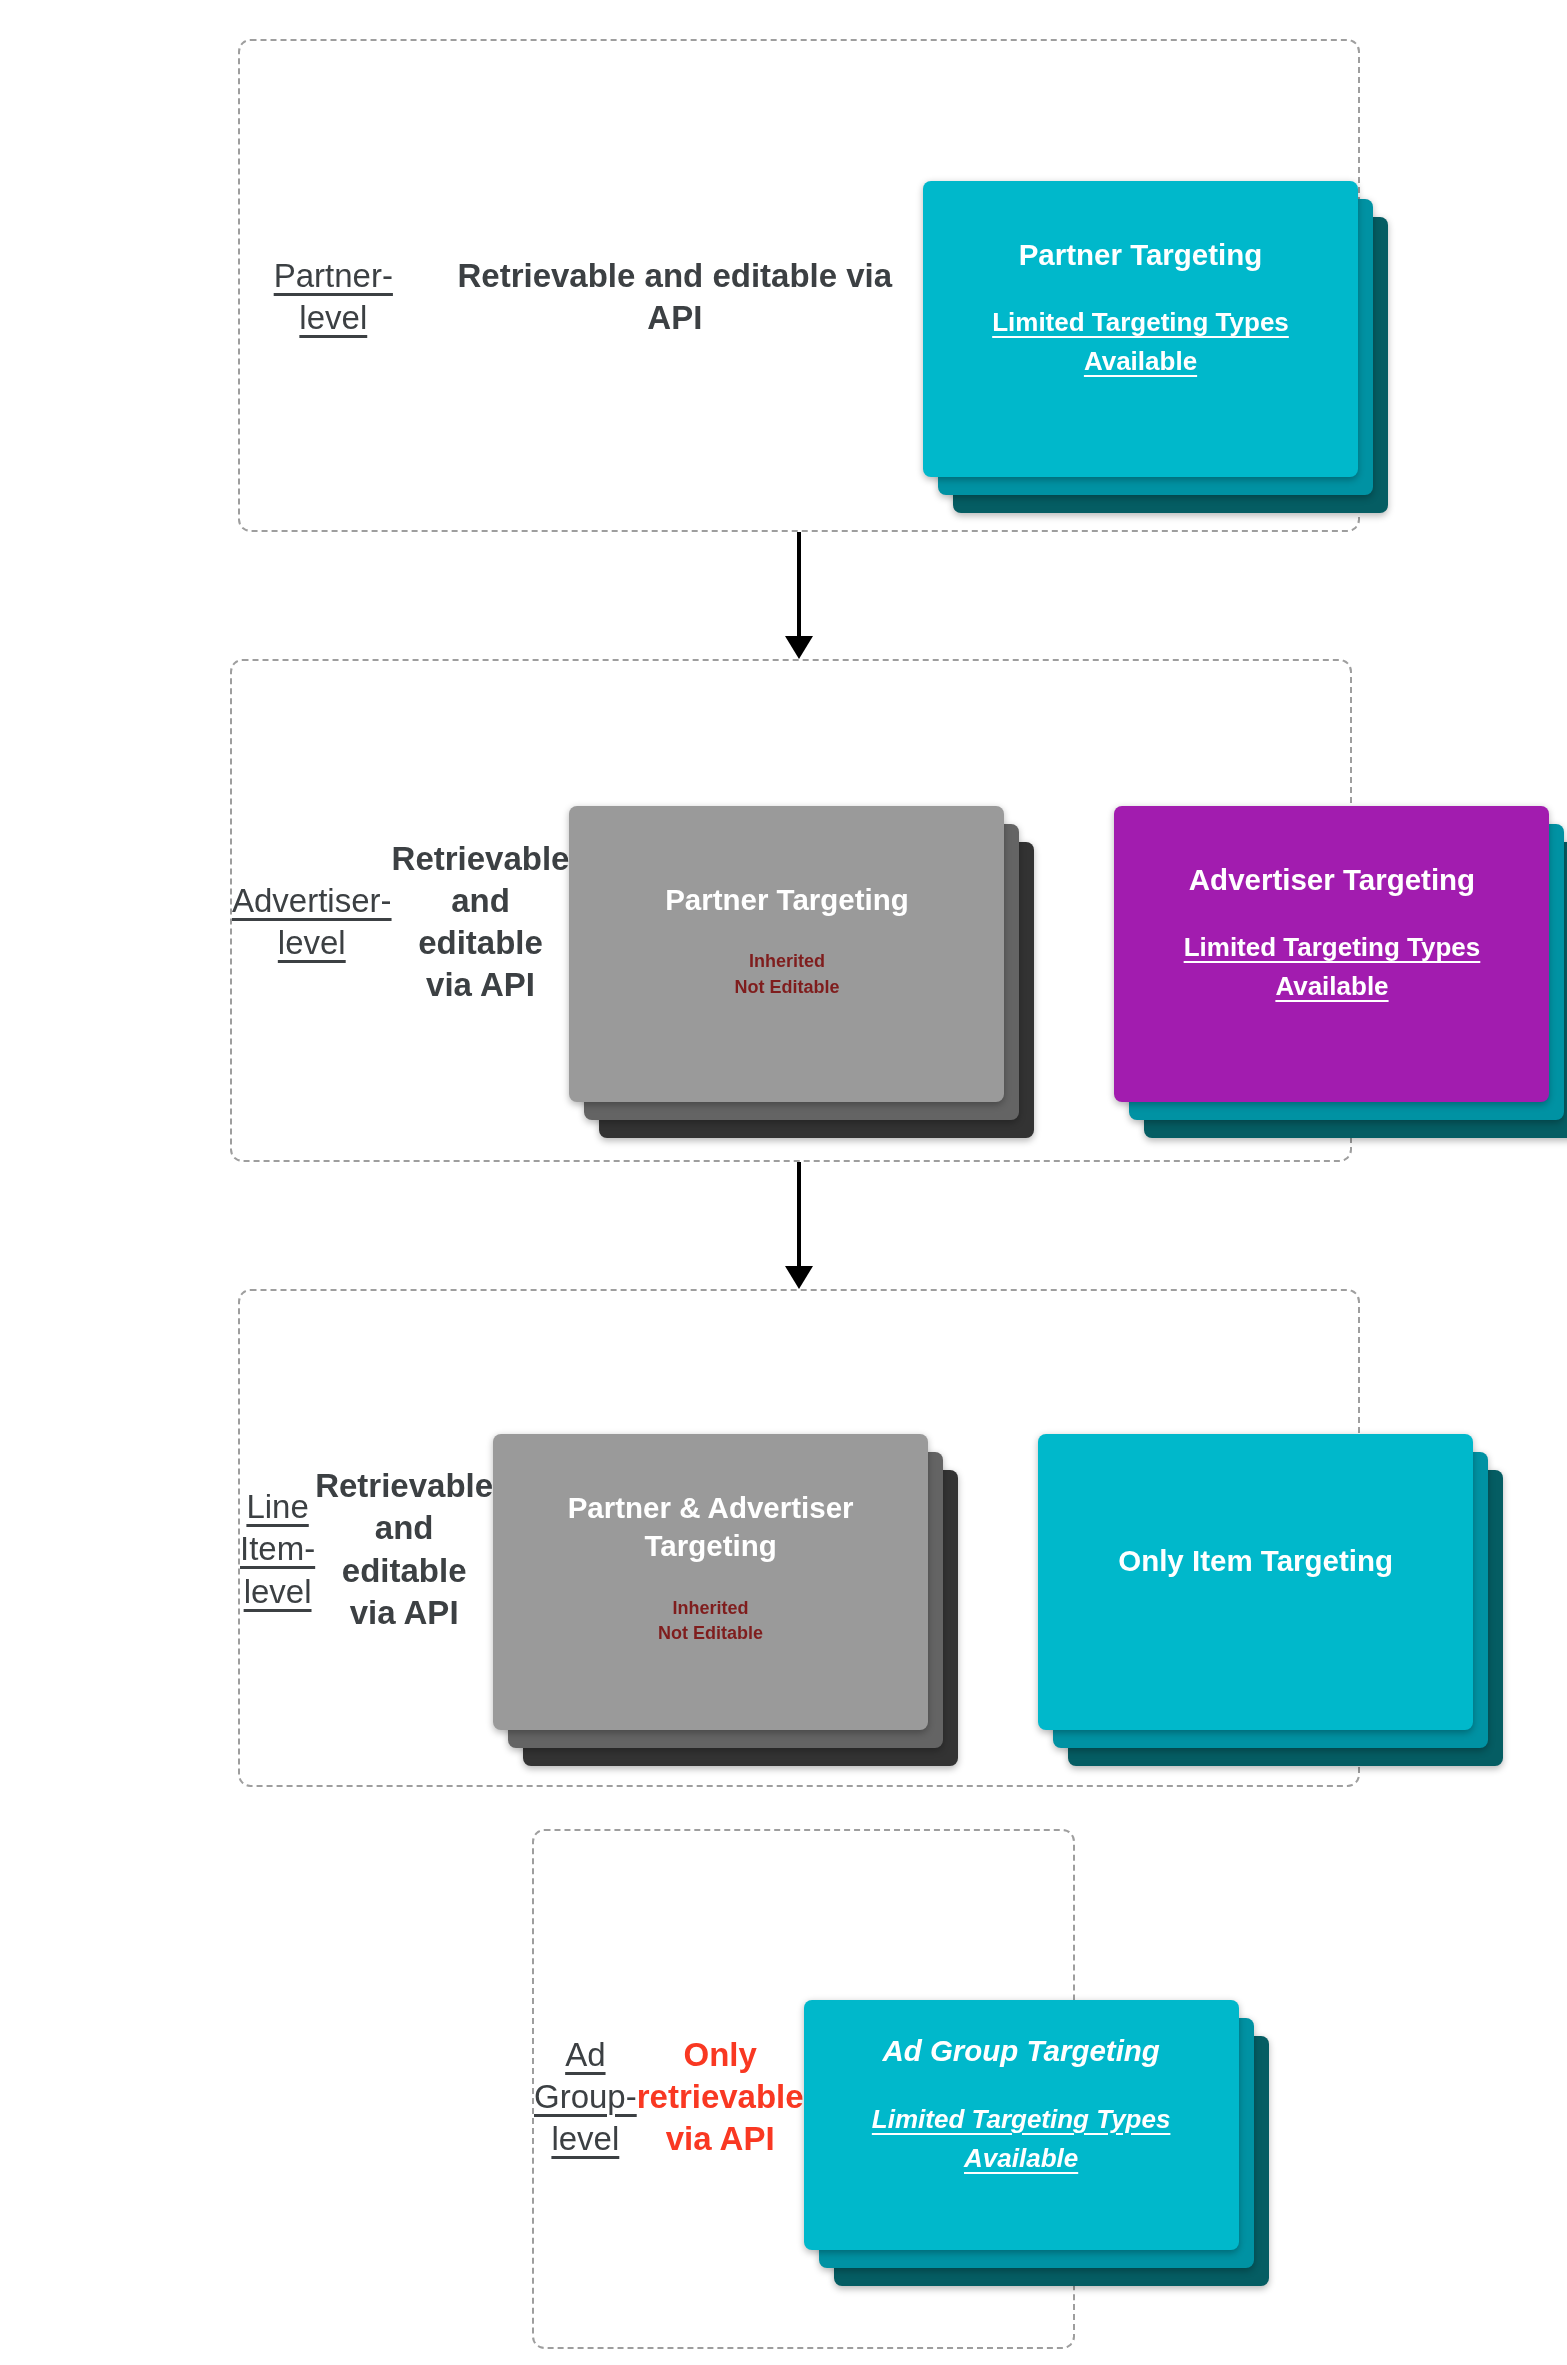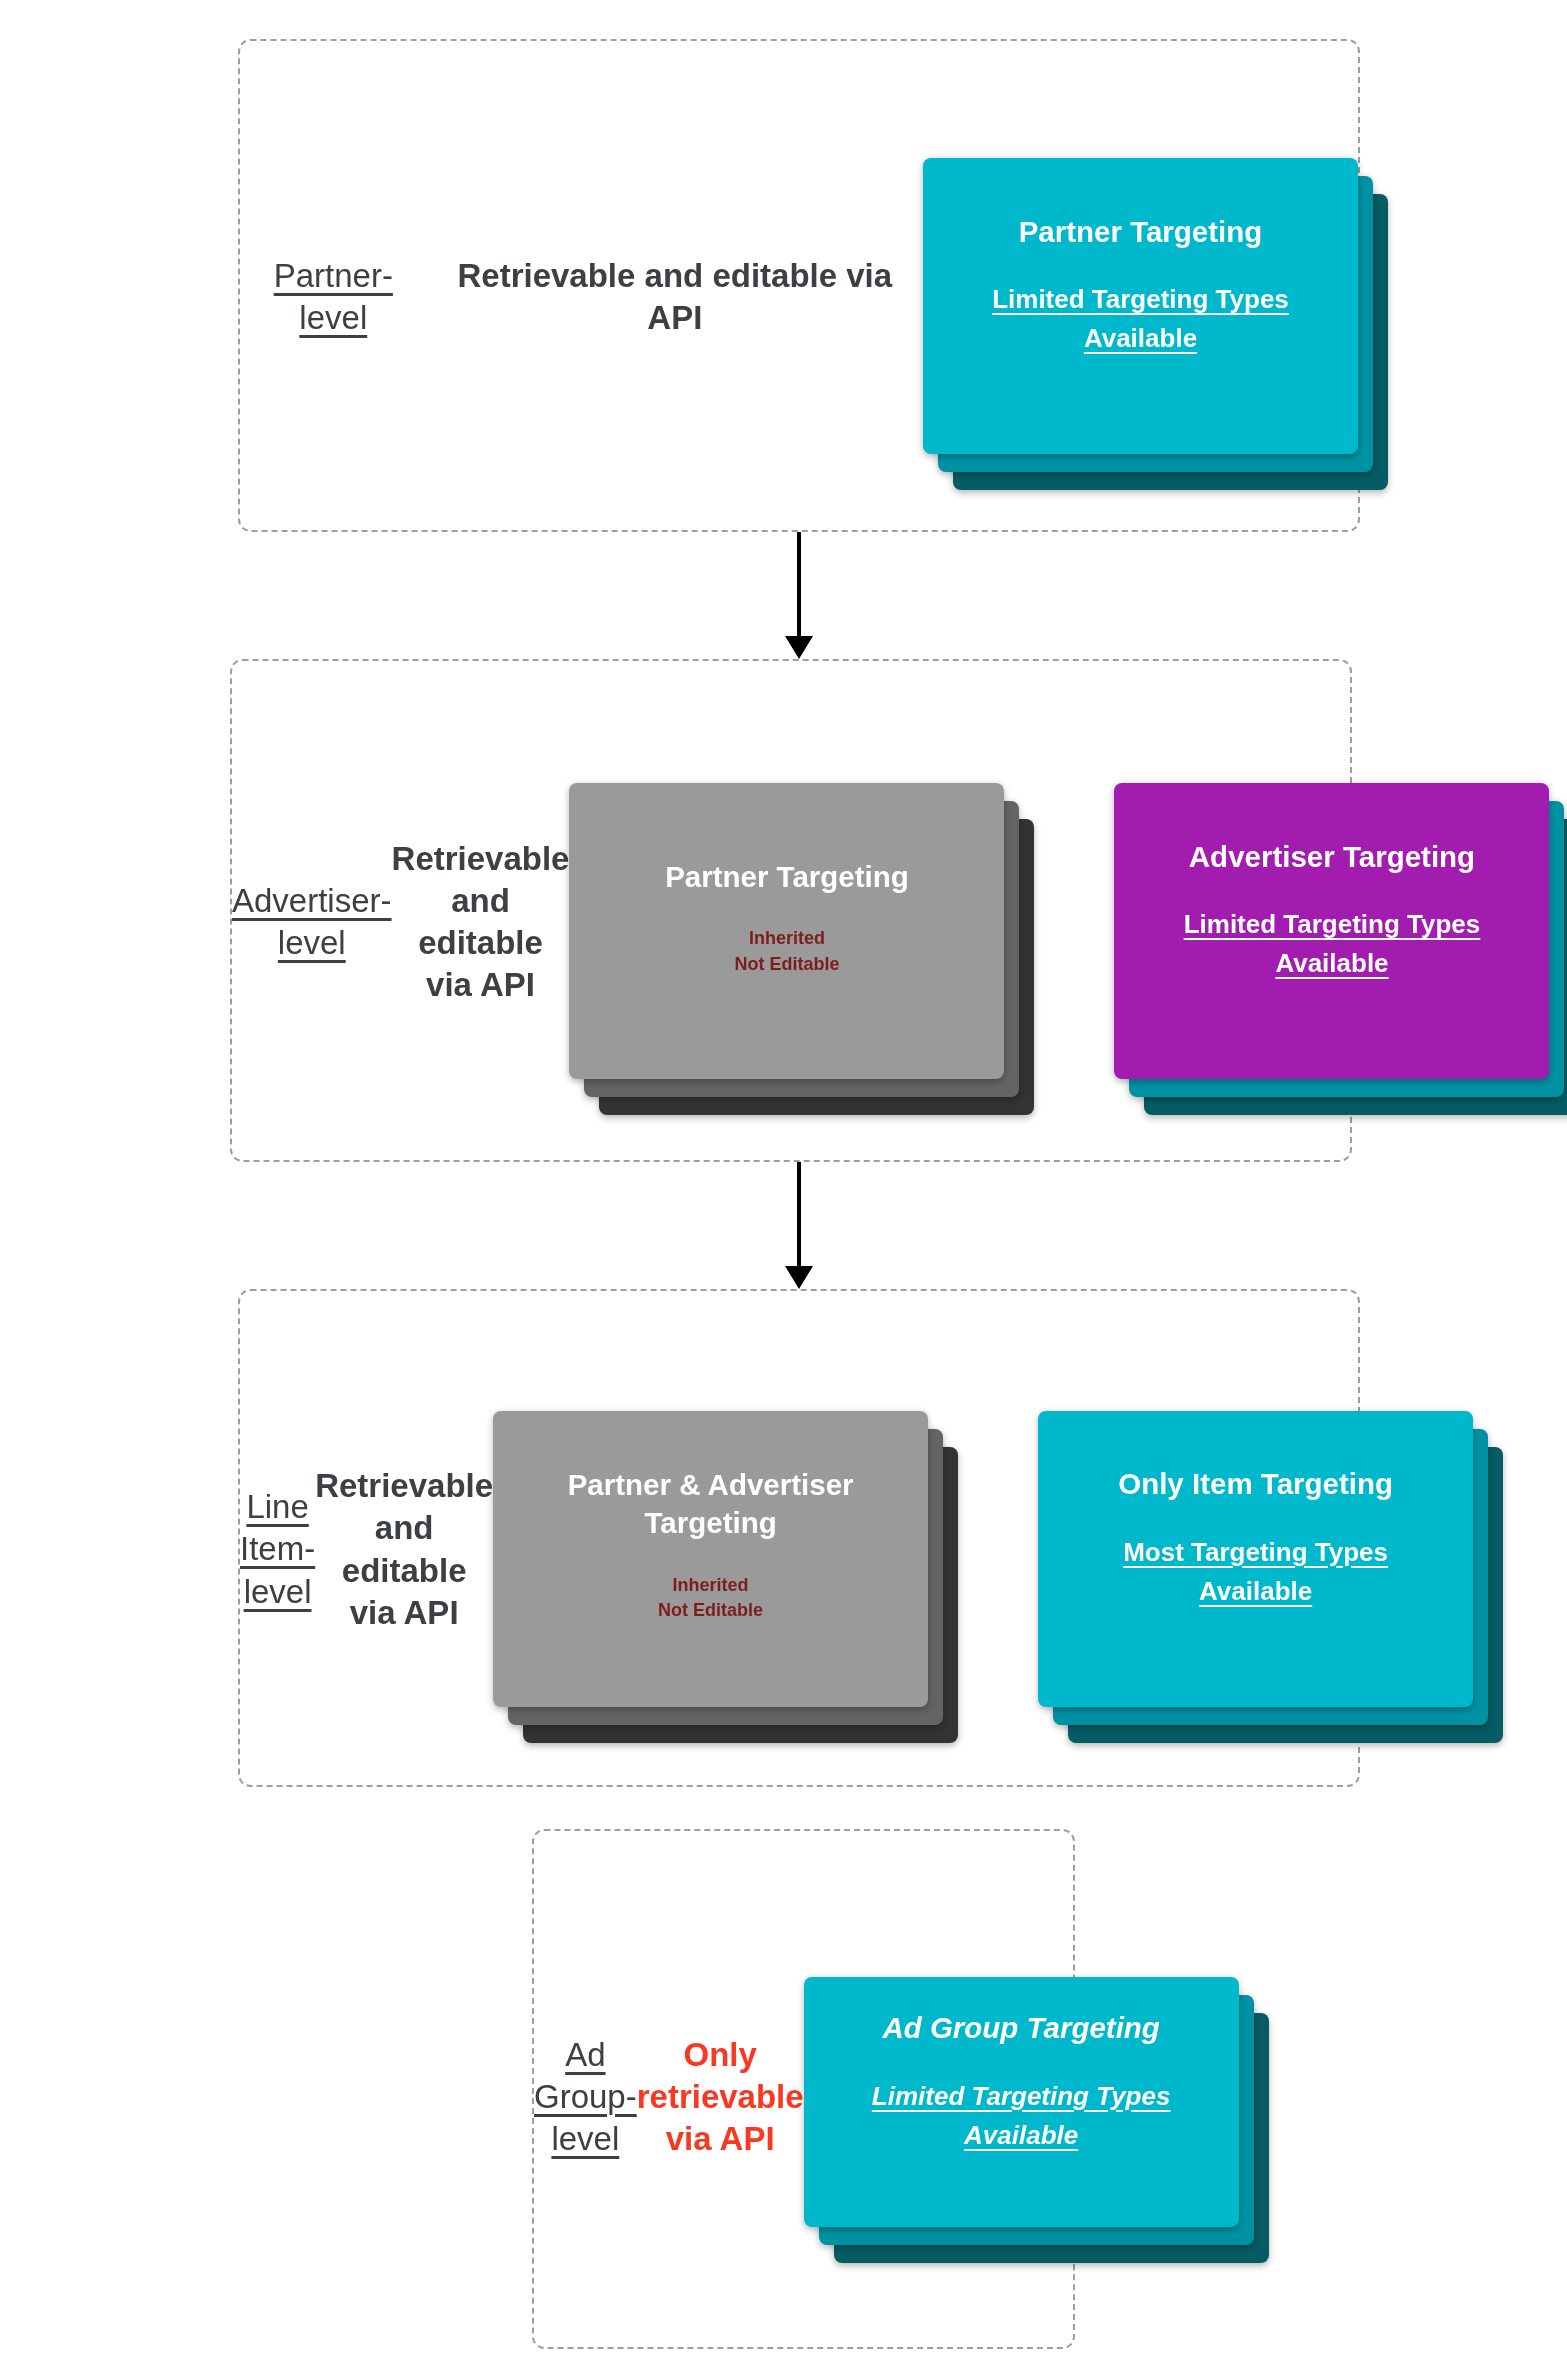--- a/index.html
+++ b/index.html
@@ -54,20 +54,21 @@
 
   
   .stack { position:relative; width:435px; }
   .stack.tall  { height:296px; }
   .stack.short { height:250px; }
   .layer {
     position:absolute;
     width:100%; height:100%;
     border-radius:8px;
     box-shadow:0 2.7px 7.1px rgba(0,0,0,0.28);
+    margin-top:23px;
   }
   .l-back { left:30px; top:36px; }
   .l-mid  { left:15px; top:18px; }
   .l-front{
     left:0; top:0;
     display:flex;
     flex-direction:column;
     align-items:center;
     justify-content:center;
     text-align:center;
@@ -189,21 +190,20 @@
             <div>Inherited</div>
             <div>Not Editable</div>
           </div>
         </div>
       </div>
       <div class="stack tall">
         <div class="layer l-back" style="background: rgb(5, 93, 99);"></div>
         <div class="layer l-mid" style="background: rgb(0, 146, 163);"></div>
         <div class="layer l-front teal-pad" style="background: rgb(0, 184, 203);">
           <div class="card-title">Only Item Targeting</div>
-          <div class="card-link">Most Targeting Types Available</div>
         </div>
       </div>
     </div>
   </div>
 
   <div class="level-box" id="sec4" style="border-color: rgb(158, 158, 158);">
     <div class="sec-title" style="color: rgb(60, 64, 67);">Ad Group-level</div>
     <div class="sec-subtitle" style="color: rgb(249, 56, 34);">Only retrievable via API</div>
     <div class="cards-row">
       <div class="stack short">

